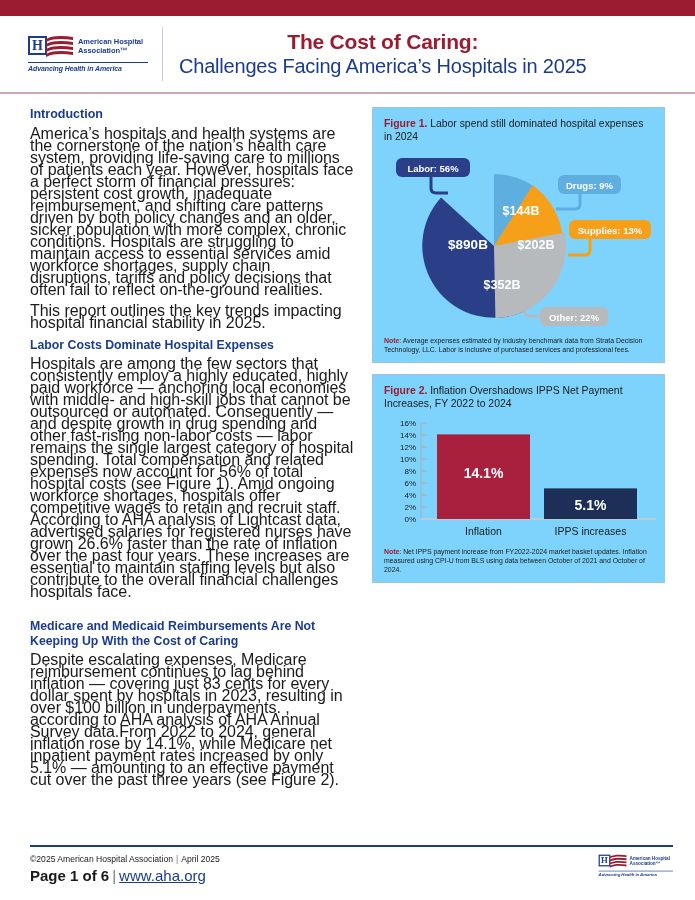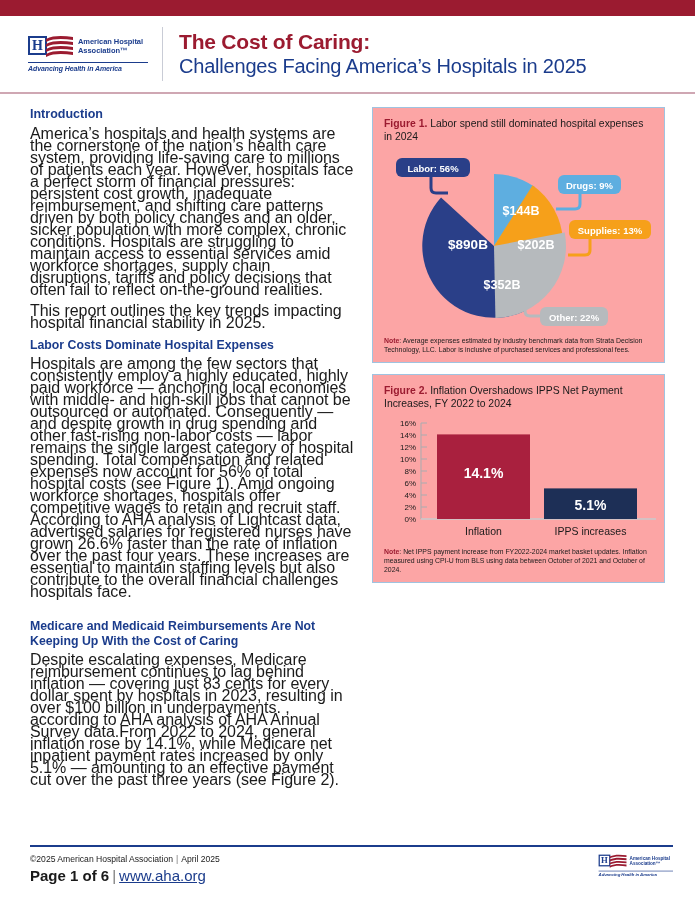--- a/index.html
+++ b/index.html
@@ -29,21 +29,21 @@
   }
   .logo-flag { position:absolute; left:16px; top:0px; width:30px; height:24px; }
   .logo-words {
     font-size:7.5px; font-weight:bold; color:#1b3c8c; line-height:8.6px;
     letter-spacing:-0.05px;
   }
   .logo-rule { height:1px; background:#1b3c8c; margin:3px 0 2px 0; width:120px;}
   .logo-tag { font-size:7px; font-style:italic; font-weight:bold; color:#1b3c8c; letter-spacing:-0.1px;}
   .vrule { width:1px; background:#c9ccd6; height:54px; margin:0 16px 0 4px; flex:0 0 1px;}
   .titles { padding-top:1px; }
-  .title-1 { color:#9b1b30; font-size:21px; font-weight:bold; line-height:25px; letter-spacing:-0.2px;}
+  .title-1 { color:#9b1b30; font-size:21px; font-weight:bold; line-height:25px; letter-spacing:-0.2px;text-align:center;}
   .title-2 { color:#1b3c8c; font-size:20px; line-height:25px; letter-spacing:-0.2px;}
   .header-rule { height:2px; background:#cfa7b3; margin:0 0 0 0; }
 
   
   .content { display:flex; padding: 13px 22px 0 30px; }
   .col-left { width: 338px; flex:0 0 338px; padding-right: 14px;}
   .col-right { width: 297px; flex:0 0 297px; padding-left:4px; }
 
   h2.section-blue {
     color:#1b3c8c; font-size:12.5px; font-weight:bold; margin-bottom:7px;
@@ -53,21 +53,21 @@
     border-bottom: 1.6px solid #9b1b30; padding-bottom:2px;
     display:inline-block; margin: 14px 0 12px 0; letter-spacing:-0.1px;
   }
   h3.sub-blue { color:#1b3c8c; font-size:12.3px; font-weight:bold; line-height:15px; margin-bottom:5px;}
   p.body { font-size:16px; line-height:12px; color:#1a1a1a; margin-bottom:9px; letter-spacing:-0.05px;}
   p.body.tight { margin-bottom:0; }
   .spacer-12 { height:12px; }
 
   
   .figure {
-    border:1px solid #9fc3e0; background:#fca5a5; padding:9px 10px 8px 11px; margin-bottom:11px;
+    border:1px solid #9fc3e0; background:#7dd3fc; padding:9px 10px 8px 11px; margin-bottom:11px;
   }
   .fig-title { font-size:10.4px; line-height:13.3px; color:#1a1a1a; margin-bottom:2px;}
   .fig-title b { color:#9b1b30; font-weight:bold; }
   .fig-note { font-size:6.9px; line-height:9.2px; color:#1a1a1a; margin-top:5px;}
   .fig-note b { color:#9b1b30; }
 
   .pie-wrap { position:relative; height:185px; }
   .bar-wrap { position:relative; height:127px; margin-top:4px;}
 
   svg { display:block; }

